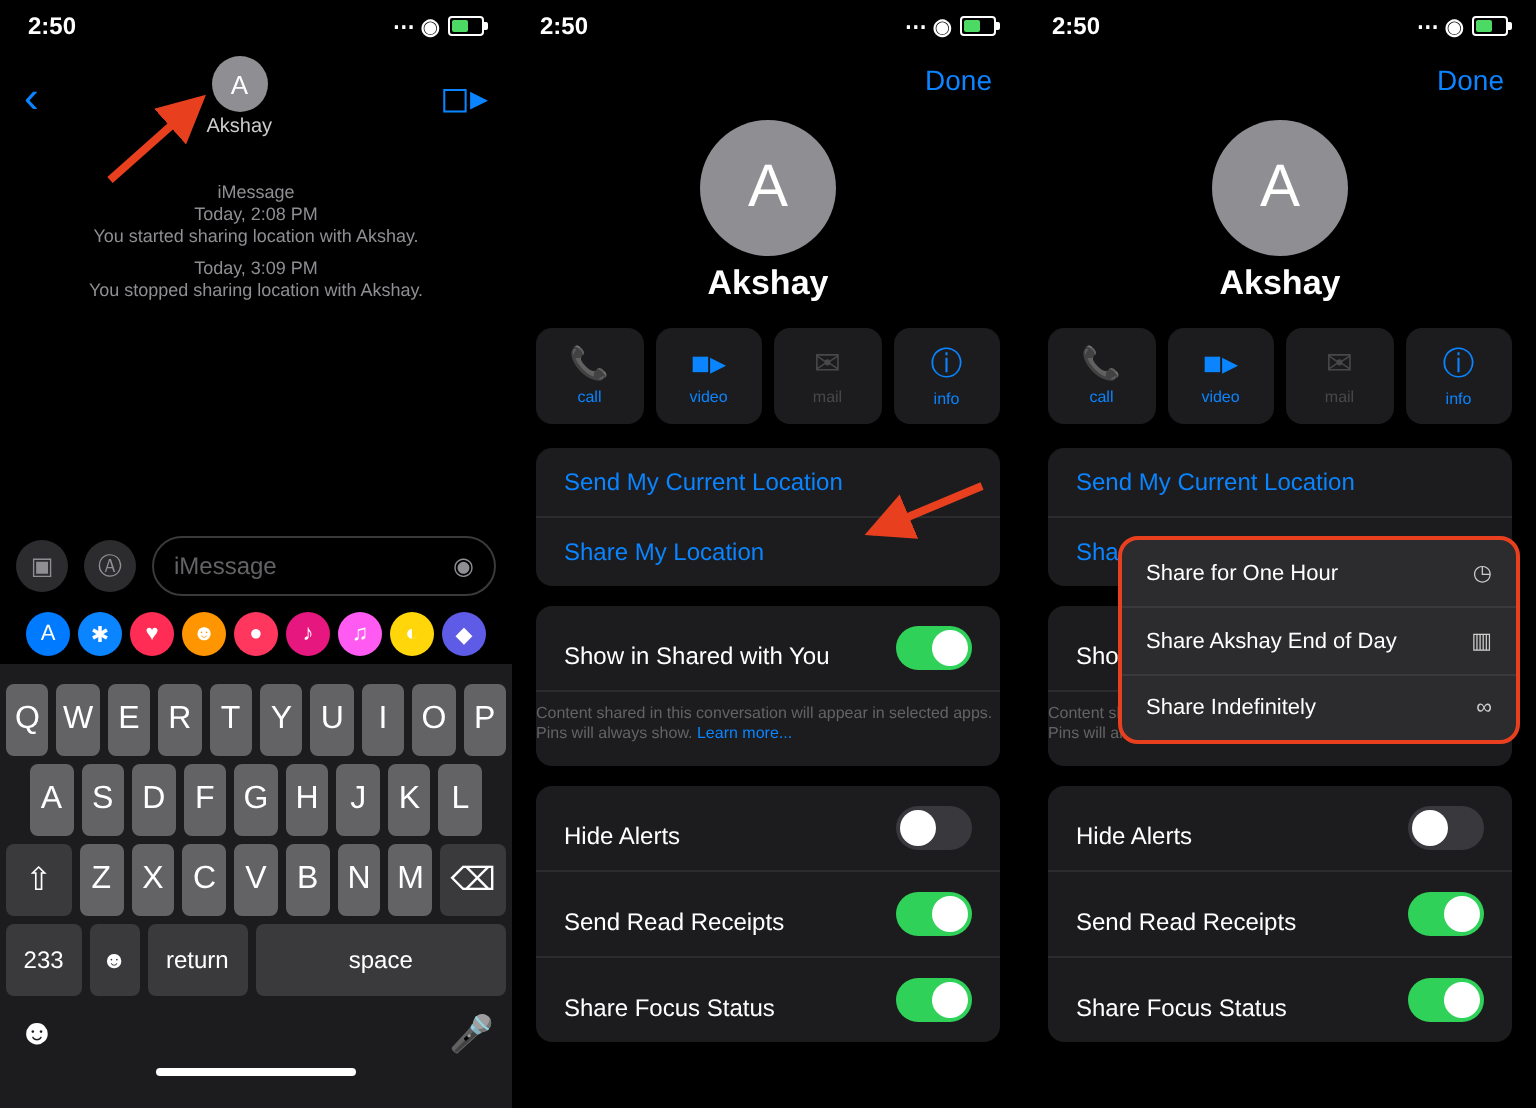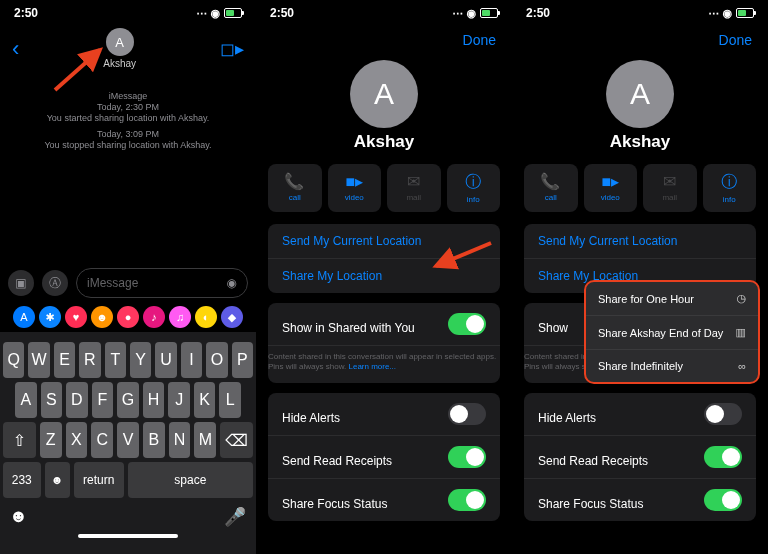--- a/index.html
+++ b/index.html
@@ -54,21 +54,21 @@
 .row .txt{color:#fff}
 .note{font-size:8px;color:#636366;padding:6px 0 10px;line-height:1.3}
 .note a{color:#0a84ff}
 .toggle{width:38px;height:22px;border-radius:11px;position:relative}
 .toggle.on{background:#30d158}
 .toggle.off{background:#39393d}
 .toggle::after{content:"";position:absolute;width:18px;height:18px;background:#fff;border-radius:50%;top:2px}
 .toggle.on::after{right:2px}
 .toggle.off::after{left:2px}
 .arrow2{position:absolute;left:380px;top:235px}
-.popup{position:absolute;right:8px;top:280px;width:176px;background:#2c2c2e;border-radius:10px;border:2px solid #e8401f;overflow:hidden}
+.popup{position:absolute;right:8px;top:268px;width:201px;background:#2c2c2e;border-radius:10px;border:2px solid #e8401f;overflow:hidden}
 .popup .prow{padding:10px 12px;font-size:11px;color:#fff;display:flex;justify-content:space-between;align-items:center;border-bottom:1px solid #3a3a3c}
 .popup .prow:last-child{border-bottom:none}
 .popup .pic{color:#ccc;font-size:11px}
 </style>
 </head>
 <body>
 
 <div class="phone">
   <div class="statusbar">
     <span>2:50</span>
@@ -91,21 +91,21 @@
     <defs>
         <marker id="ah1" markerWidth="6" markerHeight="6" refX="5" refY="3" orient="auto">
           <path d="M0,0 L6,3 L0,6 Z" fill="#e8401f"></path>
         </marker>
       </defs>
     <line x1="5" y1="45" x2="50" y2="5" stroke="#e8401f" stroke-width="4" marker-end="url(#ah1)"></line>
   </svg>
   <div class="conv">
     <div class="grp">
       <div class="convline">iMessage</div>
-      <div class="convline">Today, 2:30 PM</div>
+      <div class="convline">Today, 2:08 PM</div>
       <div class="convline">You started sharing location with Akshay.</div>
     </div>
     <div class="grp">
       <div class="convline">Today, 3:09 PM</div>
       <div class="convline">You stopped sharing location with Akshay.</div>
     </div>
   </div>
   <div class="inputbar">
     <div class="camico">▣</div>
     <div class="appico">Ⓐ</div>

